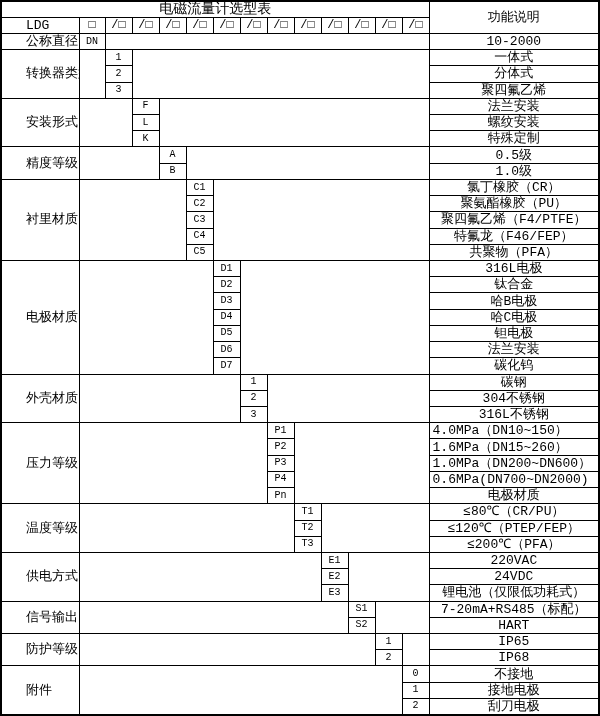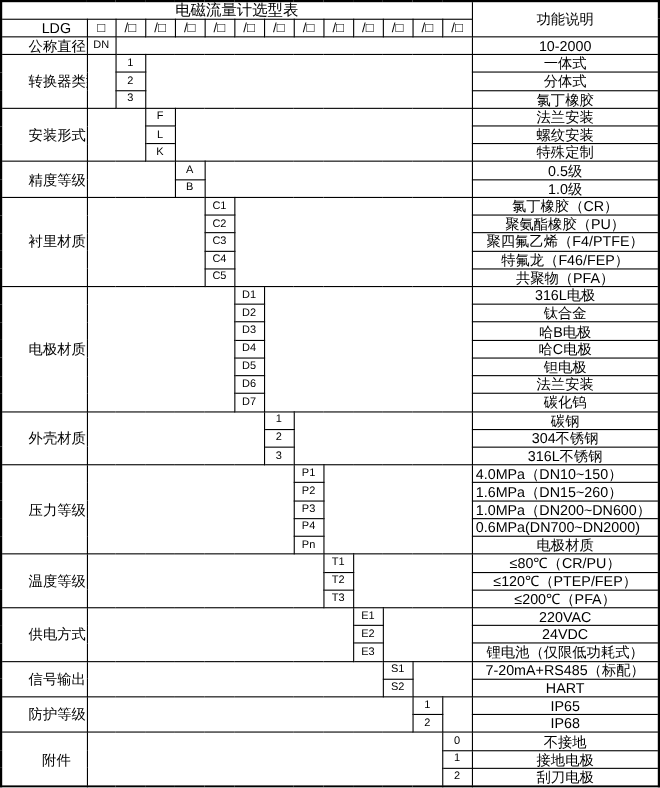--- a/index.html
+++ b/index.html
@@ -2,34 +2,34 @@
 <html><head>
 <meta charset="utf-8">
 <style>
   html,body{margin:0;padding:0;background:#fff;}
   body{width:600px;}
   table{
     border-collapse:collapse;
     table-layout:fixed;
     width:600px;height:716px;
     border:2px solid #000;
-    font-family:Liberation Sans, sans-serif;
+    font-family:Liberation Mono, monospace;
     font-size:13px;color:#000;background:#fff;
   }
   td{
     border:1px solid #000;
     padding:0 2px;
     text-align:center;
     vertical-align:middle;
     overflow:hidden;
     white-space:nowrap;
     line-height:1;
   }
   td.title{font-size:14px;}
-  td.lbl{text-align:center;padding-left:24px;}
+  td.lbl{text-align:left;padding-left:24px;}
   td.code{font-size:10px;padding:0;}
   td.slot{font-size:12px;padding:0;}
   td.desc.left{text-align:left;padding-left:3px;}
   tr{height:16px;}
 </style>
 </head>
 <body>
 
 <table>
   <colgroup>
@@ -86,21 +86,21 @@
     <td class="code">1</td>
     <td rowspan="3" colspan="11"></td>
     <td class="desc">一体式</td>
   </tr>
   <tr>
     <td class="code">2</td>
     <td class="desc">分体式</td>
   </tr>
   <tr>
     <td class="code">3</td>
-    <td class="desc">氯丁橡胶</td>
+    <td class="desc">聚四氟乙烯</td>
   </tr>
 
   <tr>
     <td class="lbl" rowspan="3">安装形式</td>
     <td rowspan="3" colspan="2"></td>
     <td class="code">F</td>
     <td rowspan="3" colspan="10"></td>
     <td class="desc">法兰安装</td>
   </tr>
   <tr>

